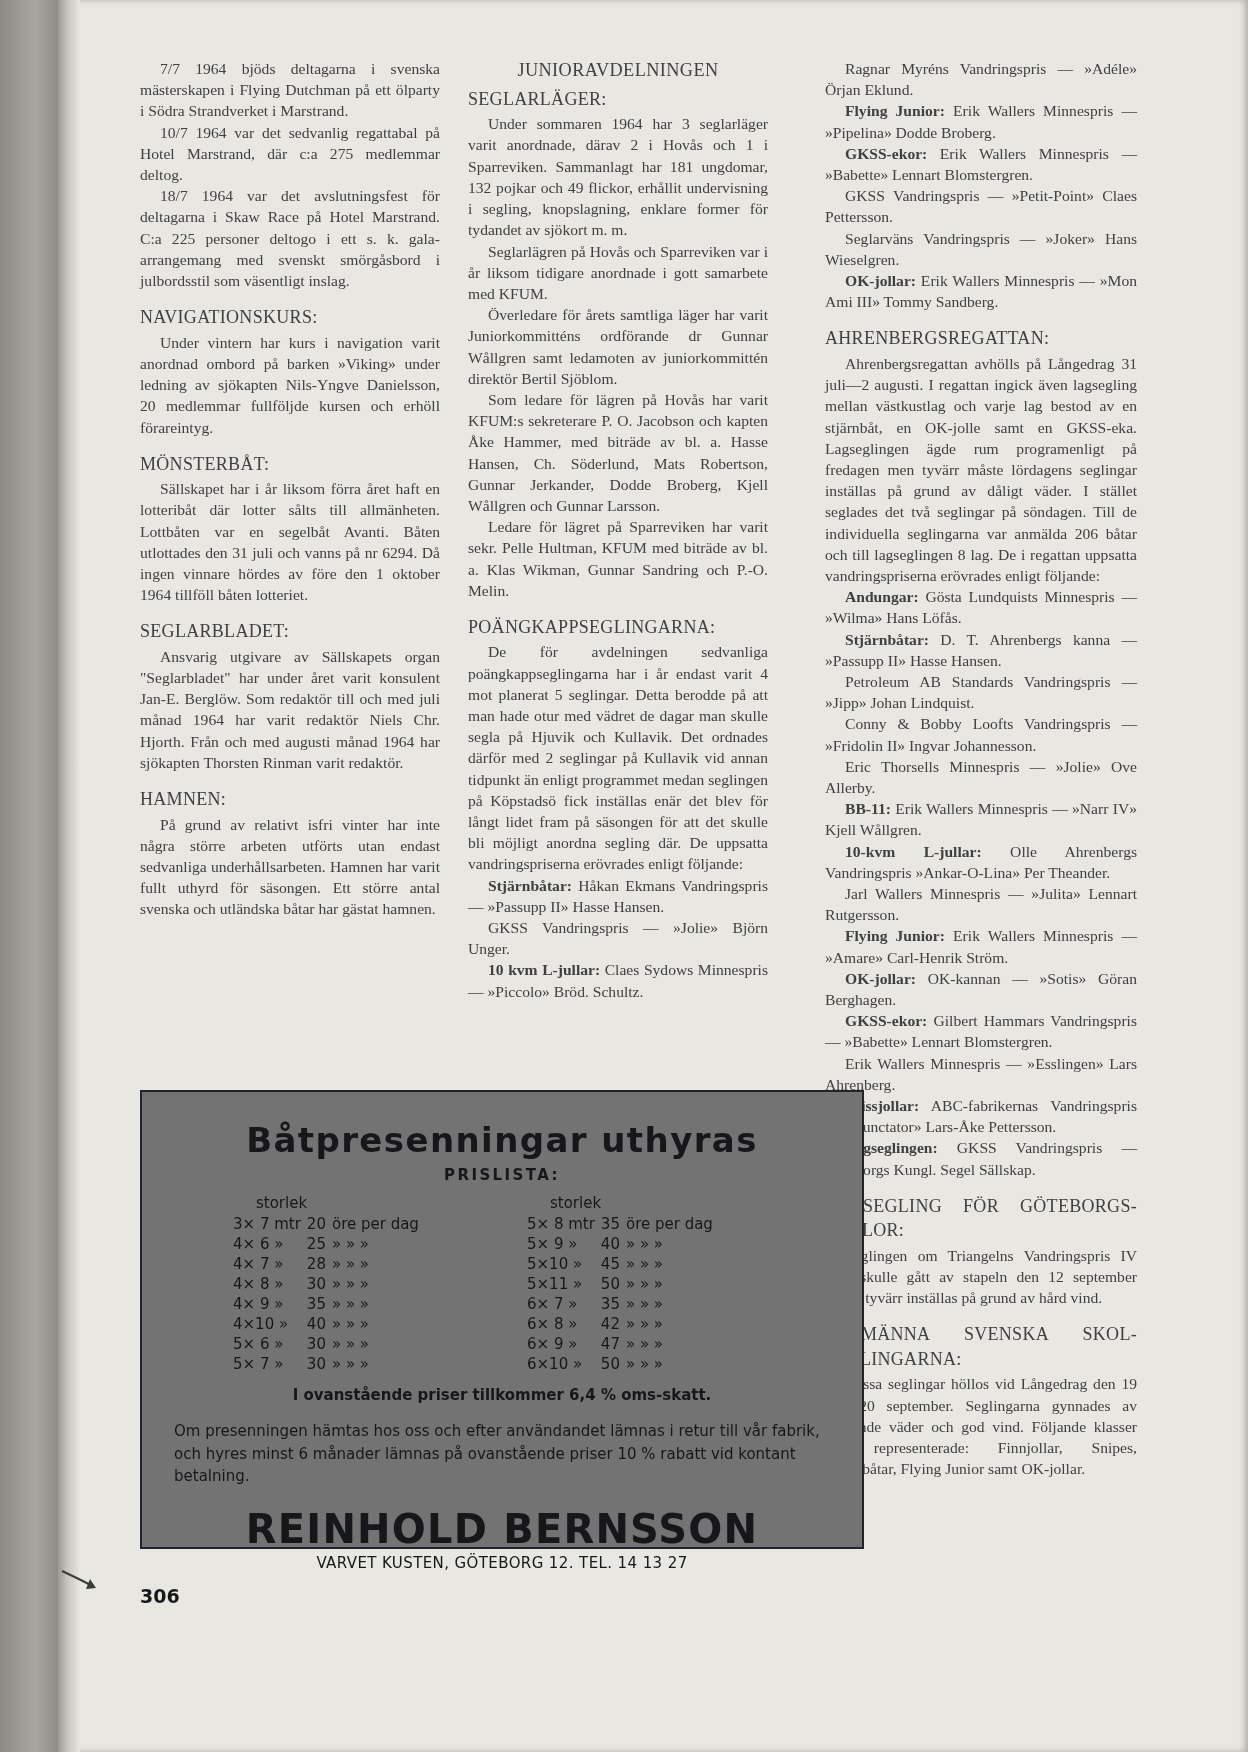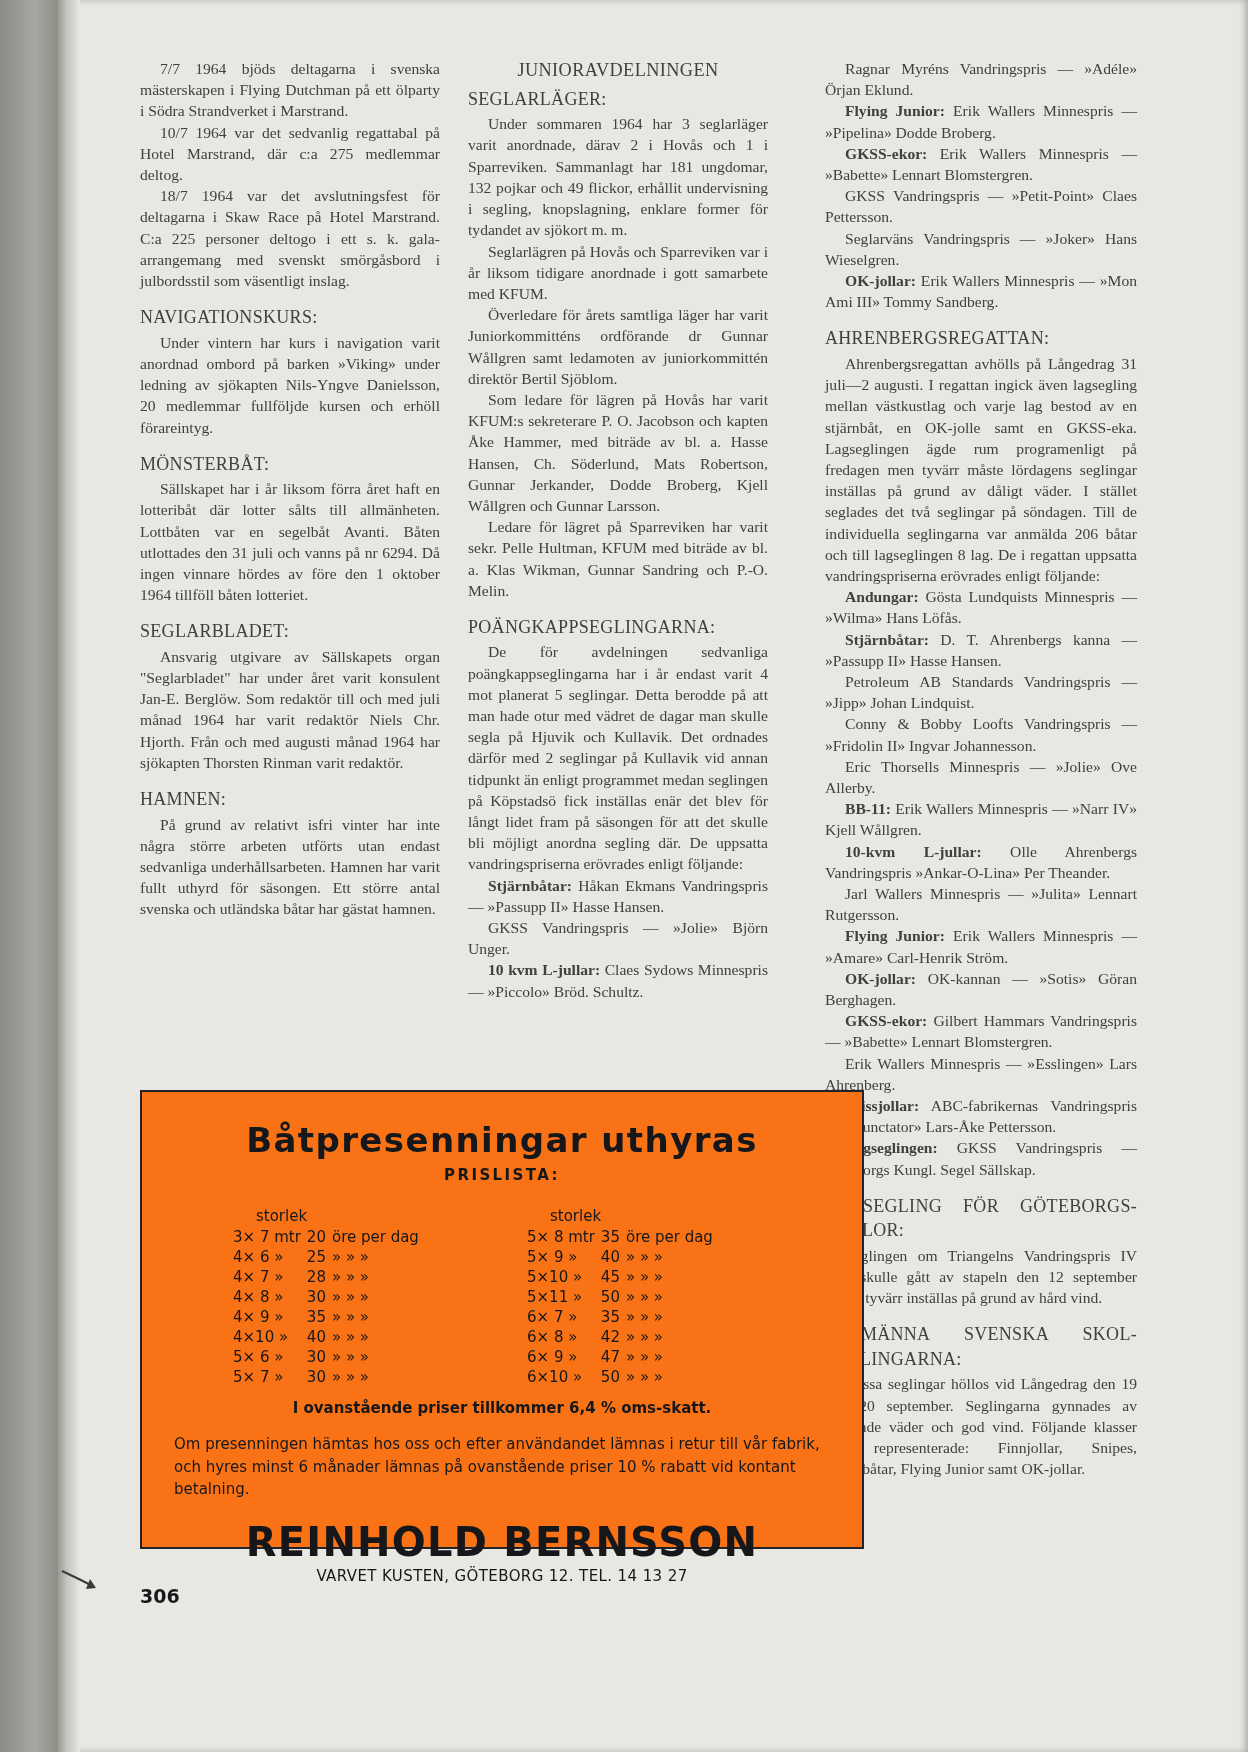--- a/index.html
+++ b/index.html
@@ -16,28 +16,28 @@
        text-align:justify;hyphens:auto;}
   .col1{left:10px;}
   .col2{left:338px;}
   .col3{left:695px;width:312px;}
   .col p{margin:0 0 0 0;text-indent:20px;}
   h3.head{font-size:18px;font-weight:normal;margin:14px 0 2px 0;letter-spacing:.3px;}
   h3.center{text-align:center;font-weight:normal;margin:0 0 4px 0;letter-spacing:.4px;}
   .b{font-weight:bold;}
 
   
-  .ad{position:absolute;left:140px;top:1090px;width:720px;height:455px;background:#f97316;
+  .ad{position:absolute;left:140px;top:1090px;width:720px;height:455px;background:#737373;
       border:2px solid #23242a;}
   .ad-inner{padding:16px 26px 10px 26px;font-family:"DejaVu Sans", sans-serif;color:#16171b;}
   .ad-title{font-size:34px;font-weight:bold;letter-spacing:1.4px;text-align:center;margin:12px 0 6px;}
   .ad-sub{font-size:15px;font-weight:bold;letter-spacing:2.4px;text-align:center;margin:0 0 10px;}
   .price-wrap{display:flex;justify-content:center;gap:44px;font-size:15px;}
   .price-col{min-width:250px;}
-  .price-col .hdr{margin-left:26px;margin-bottom:2px;margin-top:13px;}
+  .price-col .hdr{margin-left:26px;margin-bottom:2px;}
   table.prices{border-collapse:collapse;font-size:15px;}
   table.prices td{padding:1px 3px;white-space:nowrap;}
   td.sz{text-align:left;}
   td.num{text-align:left;padding-right:4px;}
   .ad-note{text-align:center;font-size:15px;font-weight:bold;margin:12px 0 16px;}
   .ad-text{font-size:15px;line-height:1.5;margin:0 6px;}
   .ad-brand{text-align:center;font-size:40px;font-weight:bold;letter-spacing:1.2px;margin:18px 0 2px;}
   .ad-addr{text-align:center;font-size:15px;margin:0 0 4px;letter-spacing:.4px;}
 
   .pageno{position:absolute;left:140px;top:1585px;font-family:"DejaVu Sans", sans-serif;

